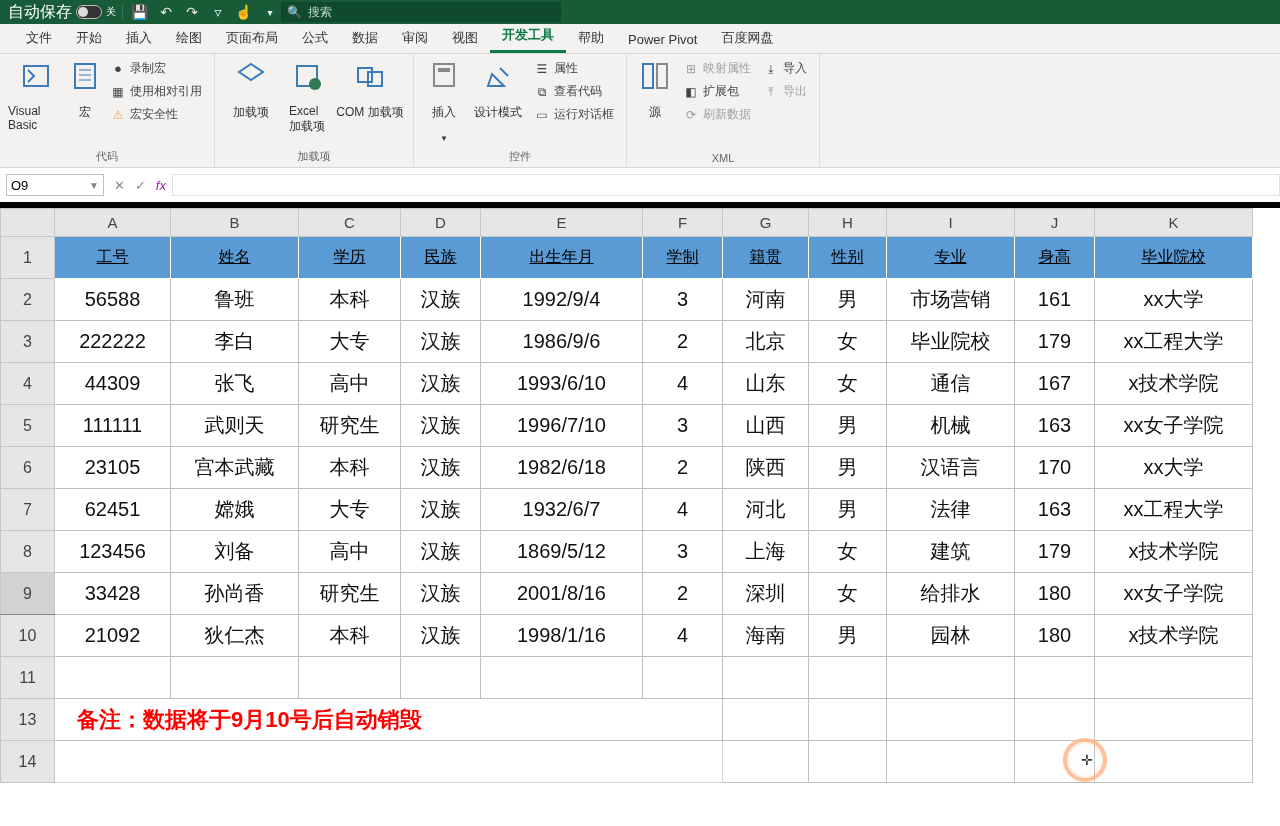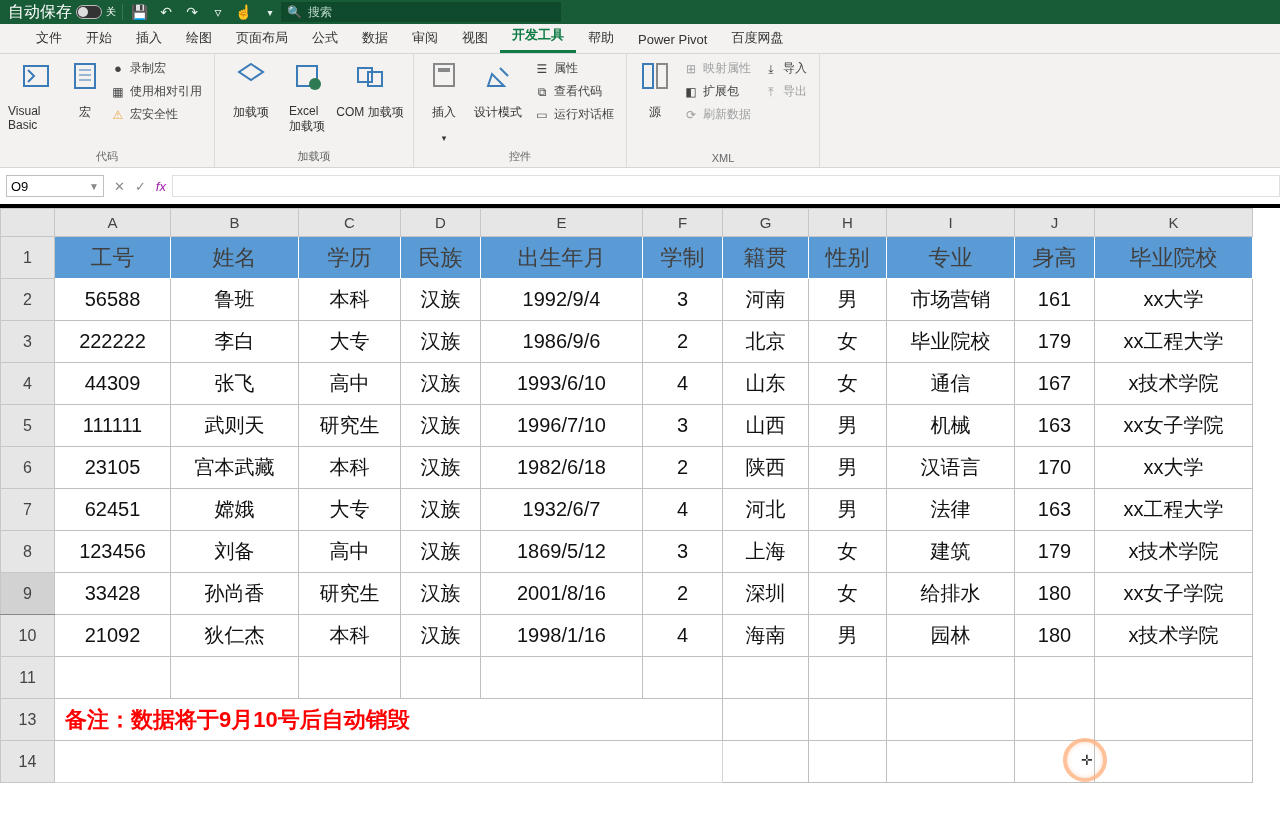--- a/index.html
+++ b/index.html
@@ -12,54 +12,54 @@
   .autosave-toggle { width: 26px; height: 14px; border: 1px solid #bbb; border-radius: 7px; position: relative; background: #333; }
   .autosave-toggle::after { content: ""; width: 10px; height: 10px; border-radius: 50%; background: #ddd; position: absolute; left: 1px; top: 1px; }
   .qat-icon { width: 22px; height: 22px; display: flex; align-items: center; justify-content: center; font-size: 14px; color: #e6f2ea; }
   .qat-sep { width: 1px; height: 16px; background: #2e7a52; margin: 0 2px; }
   .titlebar .center { flex: 1; text-align: center; font-size: 13px; }
   .titlebar .right { width: 400px; display: flex; align-items: center; padding-right: 120px; }
   .searchbox { flex: 1; height: 20px; background: #0f4a2c; display: flex; align-items: center; padding: 0 6px; color: #b8d6c5; font-size: 12px; }
   .searchbox .mag { margin-right: 6px; font-size: 12px; }
 
   
-  .tabstrip { height: 30px; background: #f3f2f1; border-bottom: 1px solid #d6d6d6; display: flex; align-items: flex-end; padding-left: 24px; gap: 0; }
+  .tabstrip { height: 30px; background: #f3f2f1; border-bottom: 1px solid #d6d6d6; display: flex; align-items: flex-end; padding-left: 14px; gap: 0; }
   .tab { padding: 6px 12px 6px; font-size: 13px; color: #333; cursor: pointer; }
   .tab.active { color: #0f7b45; border-bottom: 3px solid #0f7b45; font-weight: 600; }
 
   
   .ribbon { height: 114px; background: #f3f2f1; display: flex; border-bottom: 1px solid #d6d6d6; }
   .rgroup { border-right: 1px solid #dcdcdc; padding: 2px 8px 0; display: flex; flex-direction: column; }
   .rgroup-body { flex: 1; display: flex; align-items: flex-start; gap: 4px; }
   .rgroup-label { text-align: center; font-size: 11px; color: #666; padding: 2px 0 3px; }
   .rbtn-big { display: flex; flex-direction: column; align-items: center; justify-content: flex-start; width: 56px; padding-top: 4px; gap: 12px; font-size: 12px; color: #333; }
   .rbtn-big .ic { width: 32px; height: 32px; display:flex; align-items:center; justify-content:center; }
   .rbtn-stack { display: flex; flex-direction: column; gap: 2px; padding-top: 2px; }
   .rbtn-sm { display: flex; align-items: center; gap: 4px; font-size: 12px; color: #444; padding: 2px 4px; white-space: nowrap; }
   .rbtn-sm .sic { width: 16px; height: 16px; display:flex;align-items:center;justify-content:center; font-size:12px; }
   .disabled { color: #a0a0a0; }
   .disabled .sic { color: #a0a0a0; }
 
   
-  .formulabar { height: 40px; border-bottom: 4px solid #000000; display: flex; align-items: center; }
+  .formulabar { height: 40px; border-bottom: 6px solid #000000; display: flex; align-items: center; }
   .namebox { width: 98px; height: 22px; border: 1px solid #c0c0c0; margin-left: 6px; padding: 0 4px; font-size: 13px; display:flex; align-items:center; justify-content:space-between; }
   .namebox .dd { color:#888; font-size:10px; }
   .fx-btns { display:flex; gap:10px; padding:0 10px; color:#888; }
   .fx-label { font-style: italic; color:#a21caf; padding-right:6px; }
   .fx-input { flex:1; height:22px; border:1px solid #e0e0e0; padding:0 6px; }
 
   
   .sheet-wrap { position: relative; }
   .sheet { border-collapse: collapse; table-layout: fixed; }
   .sheet th.corner { width:54px; height:28px; background:#e6e6e6; border:1px solid #c6c6c6; }
   .sheet th.colhdr { height:28px; background:#e6e6e6; border:1px solid #c6c6c6; font-weight: normal; color:#444; font-size:15px; }
   .sheet th.rowhdr { width:54px; background:#e6e6e6; border:1px solid #c6c6c6; font-weight: normal; color:#444; font-size:16px; text-align:center; }
   .sheet td { border:1px solid #bfbfbf; height:42px; text-align:center; font-size:20px; color:#111; background:#fff; }
-  .sheet tr.header-row td { background:#5b9bd5; color:#404040; border:1px solid #fff; font-size:22px; }
-  .sheet td.note { text-align:left; padding-left:10px; color:#ff0000; font-weight:bold; font-size:22px; border:1px solid #bfbfbf; }
+  .sheet tr.header-row td { background:#5b9bd5; color:#000000; border:1px solid #fff; font-size:16px;text-decoration:underline; }
+  .sheet td.note { text-align:left; padding-left:22px; color:#ff0000; font-weight:bold; font-size:22px; border:1px solid #bfbfbf; }
   .sheet td.noborder { border-left:1px solid #d4d4d4; border-right:1px solid #d4d4d4; border-bottom:1px solid #d4d4d4; }
   .sheet th.rowhdr.sel { background:#d2d2d2; border-bottom-color:#888; }
 
   
   .cursor-ring { position:absolute; width:44px; height:44px; border:4px solid rgba(255,178,128,0.8); border-radius:50%; left:1063px; top:530px; pointer-events:none; box-shadow:0 0 4px rgba(255,178,128,0.5) inset; }
   .cursor-ring::after { content:"✛"; position:absolute; left:14px; top:10px; font-size:14px; color:#333; }
 
   
   .cA{width:116px}.cB{width:128px}.cC{width:102px}.cD{width:80px}.cE{width:162px}.cF{width:80px}.cG{width:86px}.cH{width:78px}.cI{width:128px}.cJ{width:80px}.cK{width:158px}
 

